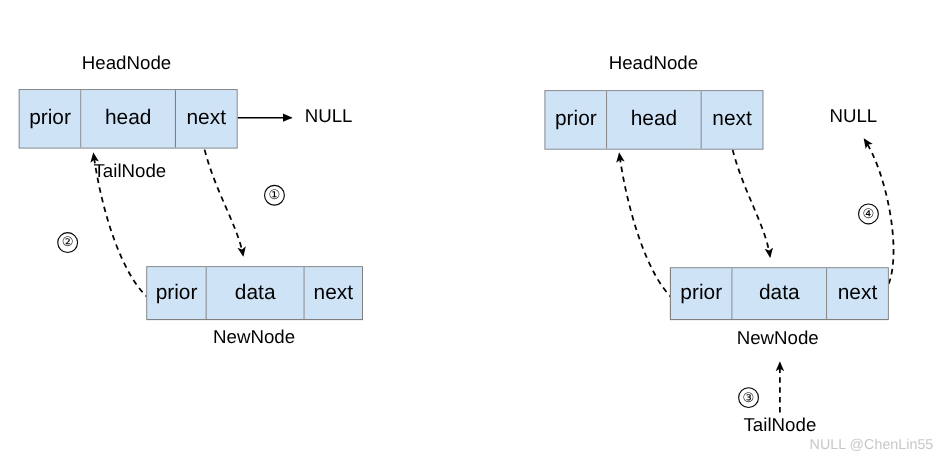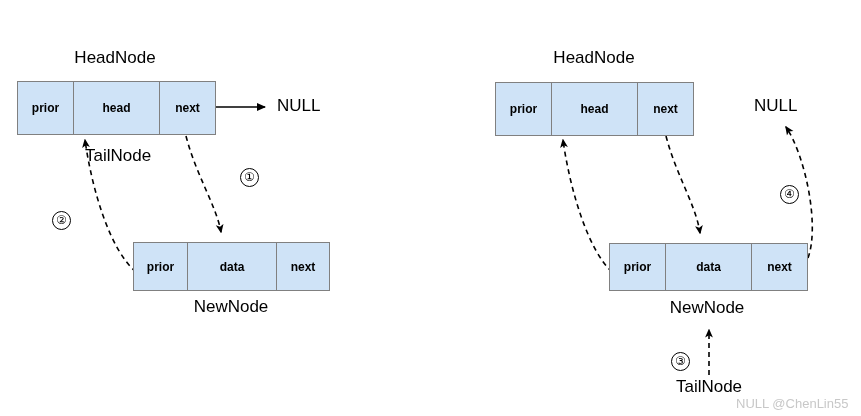--- a/index.html
+++ b/index.html
@@ -5,21 +5,21 @@
   html,body{margin:0;padding:0;background:#ffffff;}
   body{width:861px;height:416px;position:relative;overflow:hidden;
        font-family:"Liberation Sans","DejaVu Sans",sans-serif;}
   .stage{position:absolute;left:0;top:0;width:861px;height:416px;}
   svg.layer{position:absolute;left:0;top:0;width:861px;height:416px;pointer-events:none;}
 
   
   .node{position:absolute;display:flex;border:1px solid #808080;
         background:#cfe3f7;box-sizing:border-box;}
   .cell{display:flex;align-items:center;justify-content:center;
-        font-weight:bold;font-size:12px;color:#000;box-sizing:border-box;
+        font-weight:normal;font-size:19px;color:#000;box-sizing:border-box;
         border-right:1px solid #808080;background:#cfe3f7;}
   .cell:last-child{border-right:none;}
 
   
   .lbl{position:absolute;font-size:17px;color:#000;white-space:nowrap;}
   .lbl.center{transform:translateX(-50%);}
 
   
   .step{position:absolute;width:19px;height:19px;border:1.3px solid #000;
         border-radius:50%;font-size:12px;line-height:17px;text-align:center;

